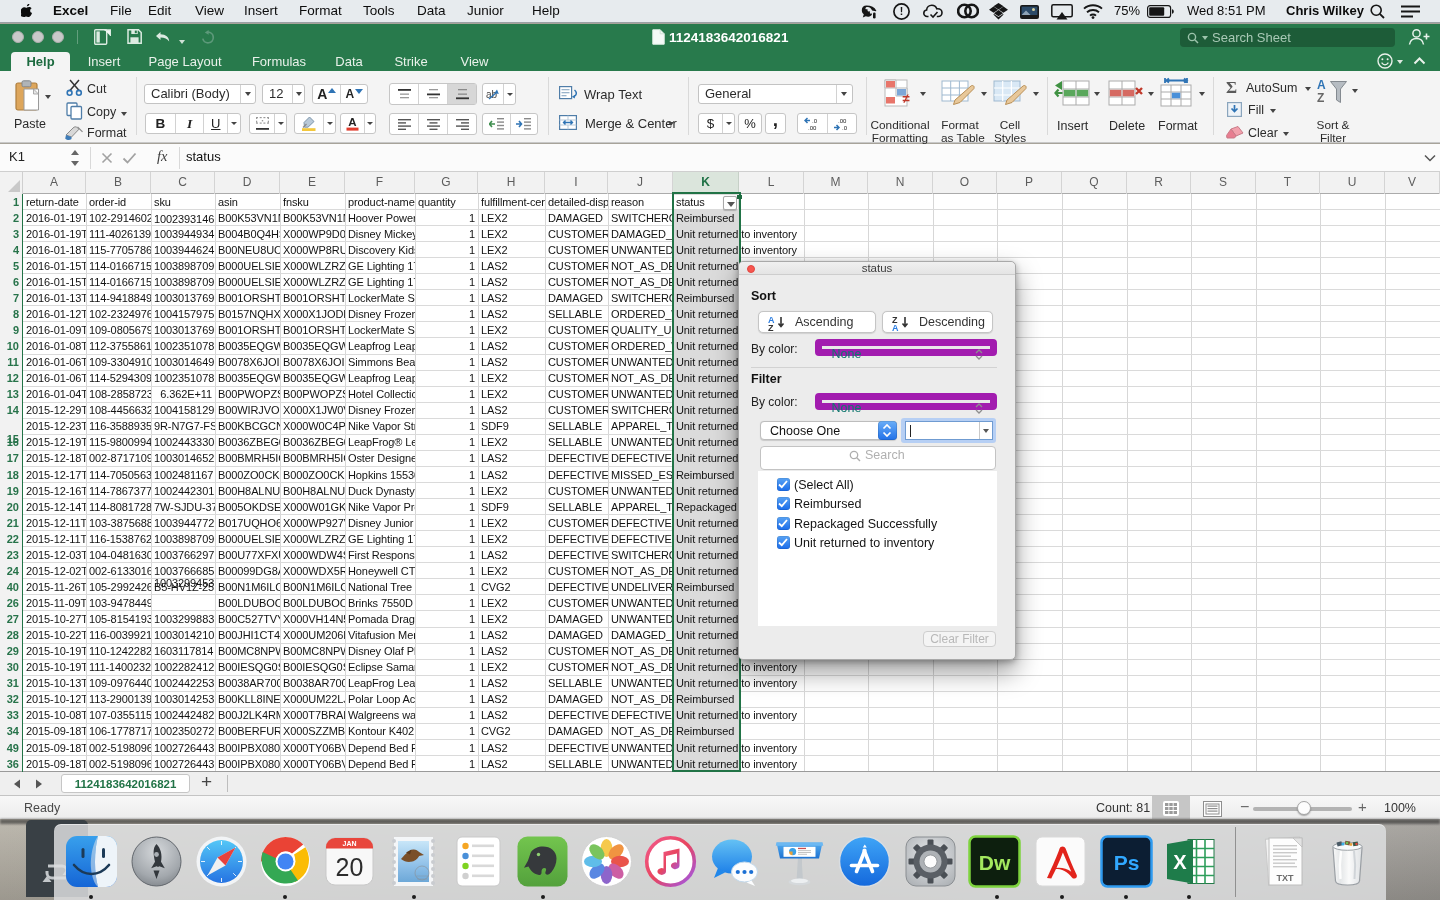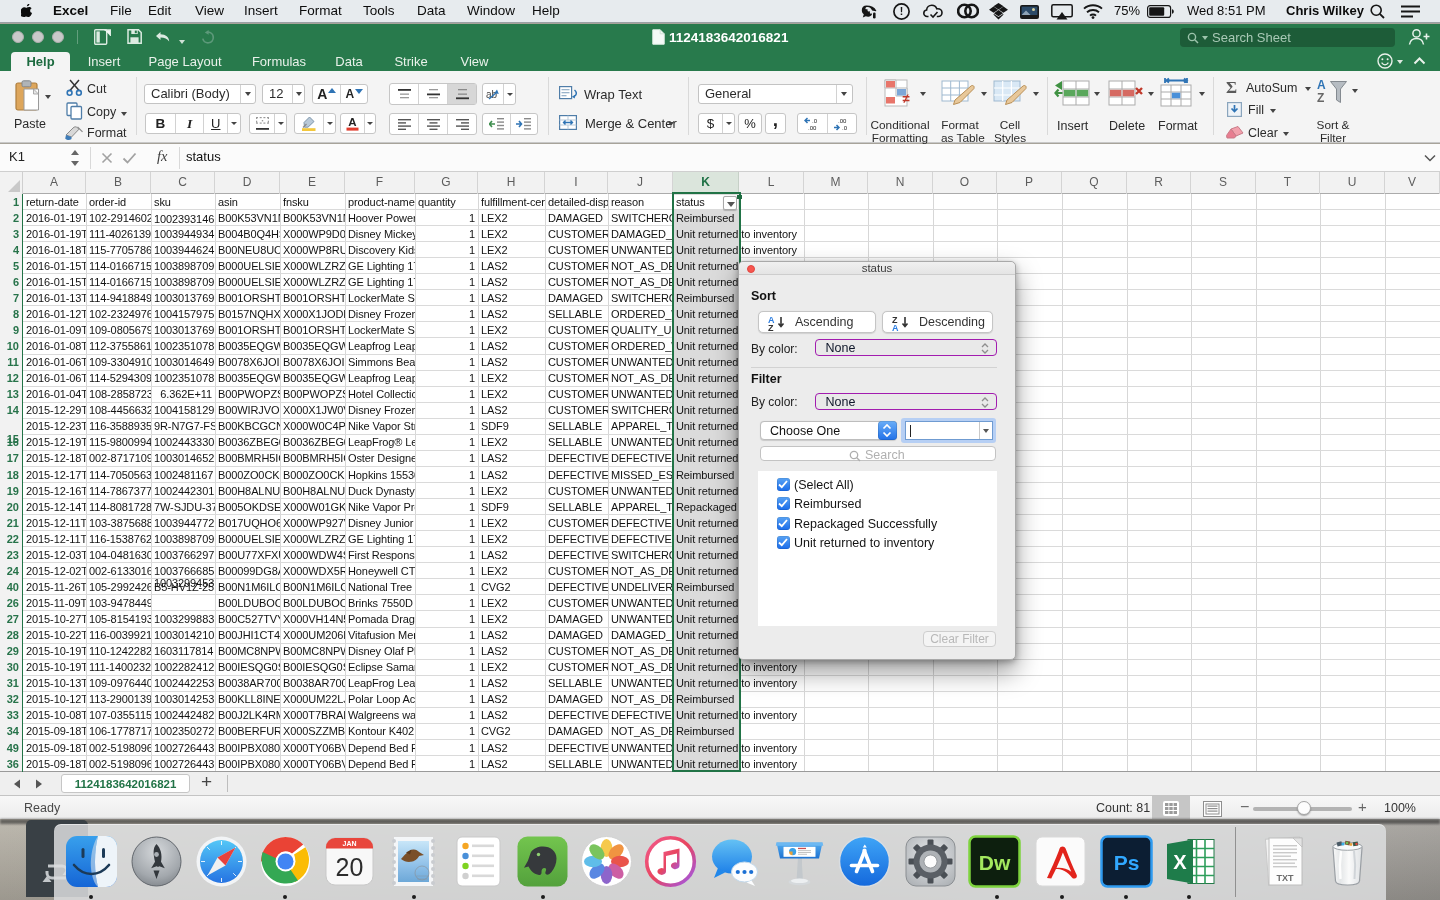--- a/index.html
+++ b/index.html
@@ -44,21 +44,21 @@
 #kborder{position:absolute;left:671.5px;top:192px;width:69px;height:579.8px;border:2px solid #217346;z-index:4}
 #rhline{position:absolute;left:21.5px;top:193.5px;width:1.6px;height:578.2px;background:#217346;z-index:2}
 #gridbot{position:absolute;left:0;top:771.4px;width:1440px;height:1px;background:#9a9a9a}
 
 #sheettabs{position:absolute;left:0;top:772.4px;width:1440px;height:22.6px;background:#efefef}
 #statusbar{position:absolute;left:0;top:795px;width:1440px;height:25px;background:linear-gradient(#f8f8f8,#ececec);border-top:1px solid #c4c4c4;font-size:12.5px;color:#4a4a4a}
 
 #dlg{position:absolute;left:738px;top:261px;width:278px;height:399px;background:#ececec;border:1px solid #a9a9a9;border-radius:5px;box-shadow:0 12px 26px rgba(0,0,0,.40),0 2px 6px rgba(0,0,0,.30);z-index:10}
 #dlgtitle{position:absolute;left:0;top:0;width:100%;height:13px;background:linear-gradient(#f0f0f0,#e4e4e4);border-bottom:1px solid #cdcdcd;border-radius:5px 5px 0 0;text-align:center;font-size:11.5px;color:#3c3c3c;line-height:13px}
 .dbtn{position:absolute;background:#fff;border:1px solid #c5c5c5;border-radius:5px;box-shadow:0 .5px 1px rgba(0,0,0,.12);font-size:12.5px;color:#333}
-.dpop{position:absolute;background:#e9e9e9;border:1px solid #a21caf;border-radius:4px;font-size:12.5px;color:#0f172a}
+.dpop{position:absolute;background:#e9e9e9;border:7px solid #a21caf;border-radius:4px;font-size:12.5px;color:#0f766e}
 .dlab{position:absolute;font-size:12.5px;color:#111}
 .chk2{position:absolute;width:13px;height:13px;border-radius:3px;background:linear-gradient(#59a3f4,#1a6cea);box-shadow:inset 0 0 0 .5px rgba(0,0,0,.15)}
 .chk2 svg{position:absolute;left:1.5px;top:2px}
 .citem{position:absolute;font-size:12.5px;color:#141414}
 
 #desktop{position:absolute;left:0;top:819px;width:1440px;height:81px;background:linear-gradient(180deg,rgba(255,255,255,.10),rgba(0,0,0,.14)),linear-gradient(90deg,#b6b1a6,#aaa79d 30%,#a8a59b 55%,#b2afa9 75%,#a09d98)}
 #winshadow{position:absolute;left:0;top:819px;width:1440px;height:5px;background:rgba(30,30,30,.55);filter:blur(1.2px)}
 #dock{position:absolute;left:54px;top:823.5px;width:1332px;height:77px;background:rgba(222,223,224,.84);border-radius:7px 7px 0 0;border-top:1px solid rgba(255,255,255,.55)}
 .dkdot{position:absolute;top:894.5px;width:4px;height:4px;border-radius:50%;background:#1c1c1c}
 .dicon{position:absolute;top:835px;width:53px;height:53px}
@@ -71,21 +71,21 @@
         <path fill="#0b0b0b" d="M7.1 4.4c1 0 2-0.6 3.1-0.6 1 0 2.3 0.4 3.1 1.5-2.7 1.5-2.3 5.3 0.4 6.3-0.4 1-0.6 1.5-1.1 2.3-0.7 1.1-1.7 2.4-2.9 2.4-1.1 0-1.4-0.7-2.8-0.7-1.5 0-1.8 0.7-2.9 0.7-1.2 0-2.1-1.2-2.8-2.3C-0.8 11.1-1 7.3 1 5.5c0.9-0.9 2.1-1.3 3.1-1.3 1.1 0 1.9 0.7 3 0.7z" transform="translate(0,0) scale(0.8)"></path>
       </svg>
  <span style="left:53px;font-weight:bold">Excel</span>
  <span style="left:110px">File</span>
  <span style="left:148px">Edit</span>
  <span style="left:195px">View</span>
  <span style="left:244px">Insert</span>
  <span style="left:299px">Format</span>
  <span style="left:363px">Tools</span>
  <span style="left:417px">Data</span>
- <span style="left:467px">Window</span>
+ <span style="left:467px">Junior</span>
  <span style="left:532px">Help</span>
  <svg style="position:absolute;left:861px;top:4px" width="16" height="16" viewBox="0 0 16 16">
         <path d="M5.5 1.5C2.5 1.5.8 3.6.8 6.2c0 1.9.8 3.3 2 4l-1 3.3 3-1.2c.8.3 1.7.5 2.7.4 1.5-.2 2.6-.9 3.3-2 .4-.7 0-1.3-.7-1.1-.9.3-1.4-.1-1.2-1 .2-.9-.3-1.4-1.1-1.2C6.9 7.6 6.4 7.2 6.6 6.3 6.8 5.4 6.3 5 5.5 5.2 4.7 5.4 4.3 5 4.5 4.2 4.7 3.3 5.5 2.8 6.6 2.9c2.2.2 3.8 1.5 4.5 3.5l3.7.8c.5.1.7-.3.4-.7C13.7 3.3 10.2 1.5 5.5 1.5z" fill="#161616"></path>
         <rect x="12" y="8.5" width="2.6" height="6" rx="1.3" fill="#161616"></rect>
       </svg>
  <svg style="position:absolute;left:893px;top:3px" width="17" height="17" viewBox="0 0 17 17">
         <circle cx="8.5" cy="8.5" r="7.6" fill="none" stroke="#161616" stroke-width="1.7"></circle>
         <text x="8.5" y="12.4" font-size="10.5" font-weight="bold" text-anchor="middle" fill="#161616">!</text>
       </svg>
  <svg style="position:absolute;left:923px;top:4px" width="22" height="15" viewBox="0 0 22 15">
@@ -1514,21 +1514,21 @@
           </svg>
    </div>
  </div>
  <div style="position:absolute;left:162px;top:155.5px;width:95px;height:25px;background:rgba(128,178,252,.5);border-radius:3px"></div>
  <div style="position:absolute;left:165.5px;top:159px;width:88px;height:18.5px;background:#fff;border:1px solid #6f9bd1">
    <div style="position:absolute;left:4px;top:2.5px;width:1px;height:12.5px;background:#222"></div>
    <div style="position:absolute;right:0;top:0;width:13px;height:16.5px;border-left:1px solid #c9c9c9;background:#fff">
      <span class="carg" style="left:3px;top:7px;border-left-width:3px;border-right-width:3px;border-top-width:4px;border-top-color:#555"></span>
    </div>
  </div>
- <div style="position:absolute;left:21px;top:183.5px;width:236px;height:15px;background:#fff;border:1px solid #c3c3c3;border-radius:4px">
+ <div style="position:absolute;left:21px;top:183.5px;width:236px;height:24px;background:#fff;border:1px solid #c3c3c3;border-radius:4px">
    <svg style="position:absolute;left:88px;top:3px" width="12" height="12" viewBox="0 0 12 12">
           <circle cx="5" cy="5" r="3.7" fill="none" stroke="#aeaeae" stroke-width="1.3"></circle>
           <path d="M7.8 7.8 11 11" stroke="#aeaeae" stroke-width="1.4"></path>
         </svg>
    <div style="position:absolute;left:104px;top:1.5px;font-size:12.5px;color:#b0b0b0">Search</div>
  </div>
  <div style="position:absolute;left:19px;top:208.5px;width:239px;height:155.5px;background:#fff"></div>
  <div class="chk2" style="left:37.5px;top:215.5px">
         <svg width="10" height="9" viewBox="0 0 10 9">
           <path d="M1 4.5 3.8 7.2 9 1" stroke="#fff" stroke-width="1.8" fill="none"></path>

